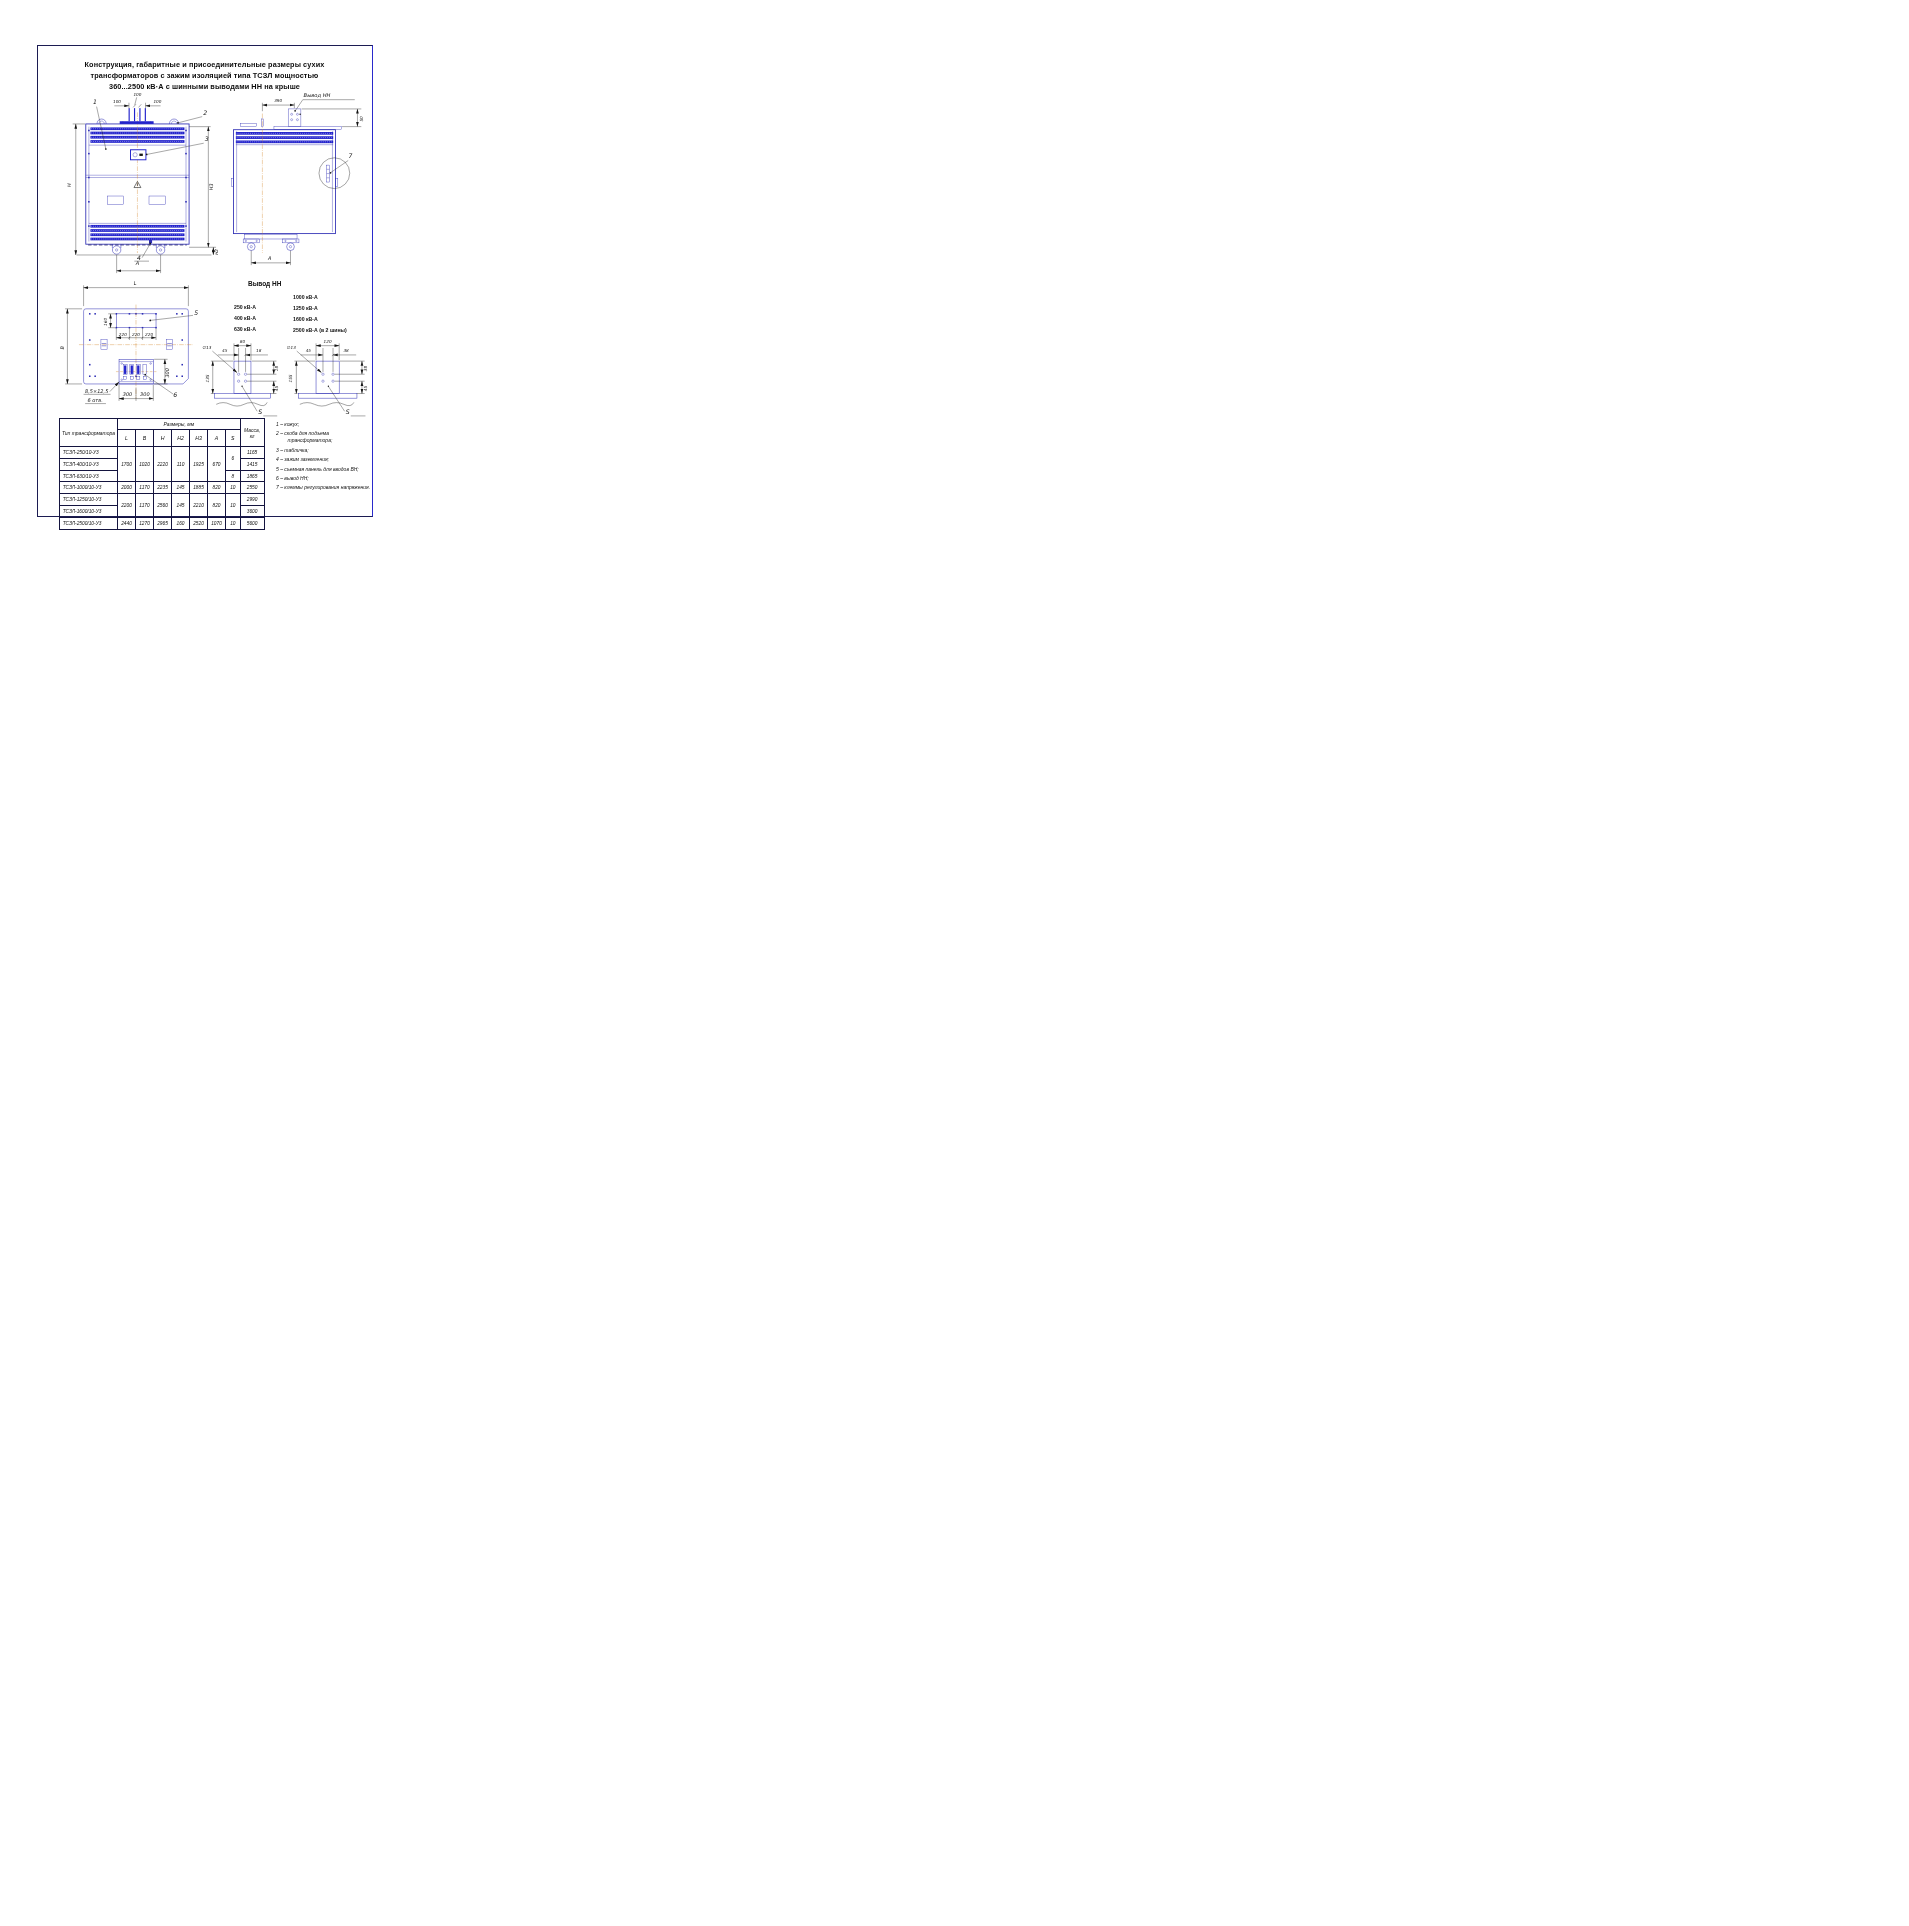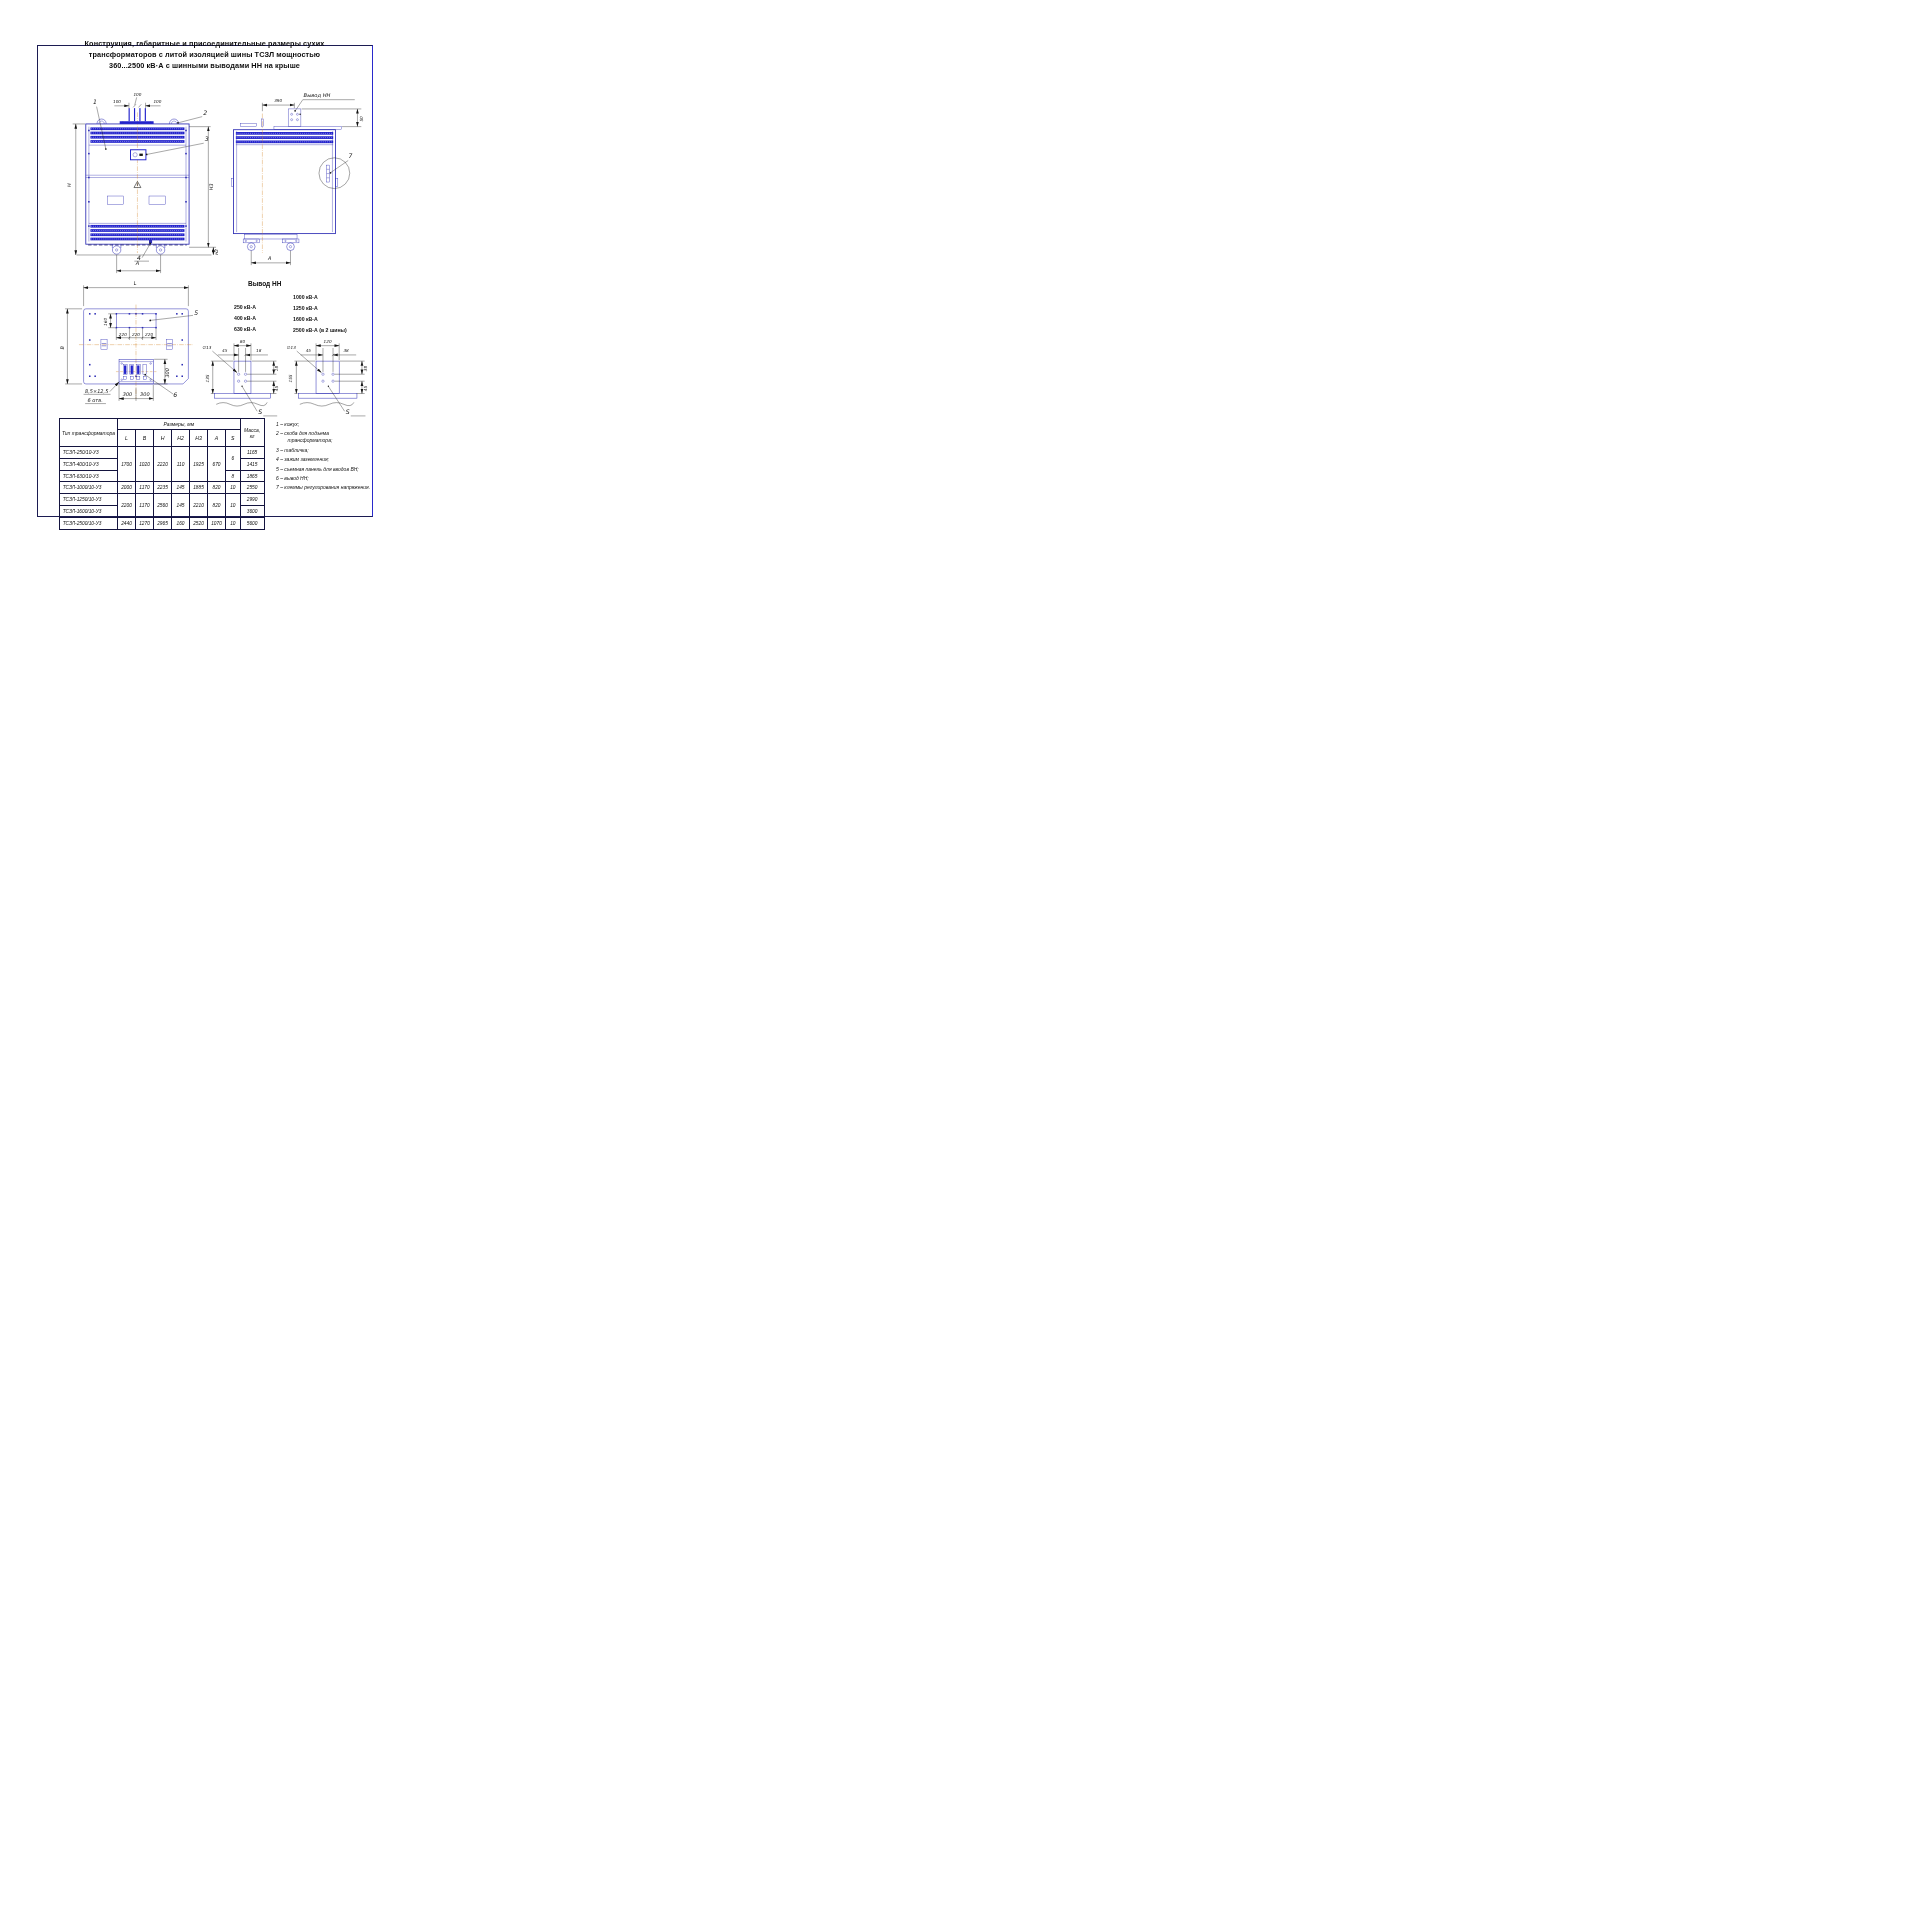--- a/index.html
+++ b/index.html
@@ -1,20 +1,20 @@
 <!DOCTYPE html>
 <html style="font-size:6.2px"><head>
 <meta charset="utf-8">
 <style>
   html,body{margin:0;padding:0;background:#ffffff;}
   .page{position:relative;width:425px;height:601px;background:#ffffff;overflow:hidden;
         font-family:"Liberation Sans",sans-serif;color:#111;}
   .frame{position:absolute;left:37px;top:45px;width:334px;height:470px;
          border:0.8px solid #1c1c52;border-right:0.8px solid #2a2acc;background:#fff;}
-  .title{position:absolute;left:46px;top:38px;width:317px;text-align:center;
+  .title{position:absolute;left:46px;top:59px;width:317px;text-align:center;
          font-weight:bold;font-size:7.3px;line-height:11.2px;color:#0d0d0d;letter-spacing:0.1px;}
   
   .nn-head{position:absolute;left:248px;top:280px;font-weight:bold;font-size:6.5px;}
   .nn-col{position:absolute;font-weight:bold;font-size:5.2px;}
   .nn-col div{margin-bottom:5px;white-space:nowrap;}
   .nn-left{left:234px;top:304px;}
   .nn-right{left:293px;top:294px;}
   
   .dtable{position:absolute;left:59px;top:418px;border-collapse:collapse;
           font-style:italic;font-size:4.8px;color:#111;table-layout:fixed;
@@ -48,21 +48,21 @@
   .dotk{fill:#161616;stroke:none;}
 </style>
 </head>
 <body>
 
 <div class="page">
   <div class="frame"></div>
 
   <div class="title">
     <div>Конструкция, габаритные и присоединительные размеры сухих</div>
-    <div>трансформаторов с литой изоляцией шины ТСЗЛ мощностью</div>
+    <div>трансформаторов с зажим изоляцией типа ТСЗЛ мощностью</div>
     <div>360...2500 кВ·А с шинными выводами НН на крыше</div>
   </div>
 
   <svg style="left:38px;top:91px;" width="185" height="195" viewBox="0 0 480 505">
     <defs>
       <marker id="aF" viewBox="0 0 12 8" refX="11.5" refY="4" markerWidth="13" markerHeight="8.5" orient="auto-start-reverse">
         <path d="M12,4 L0,0.7 L0,7.3 Z" fill="#161616"></path>
       </marker>
     </defs>
     <g>

